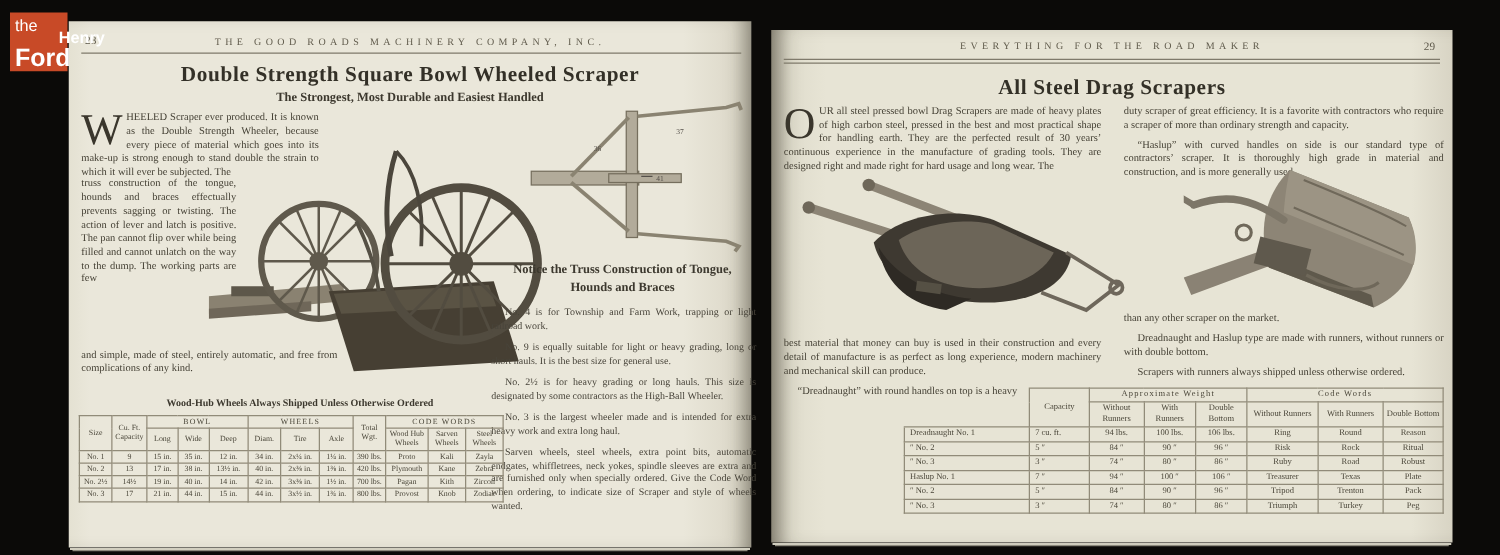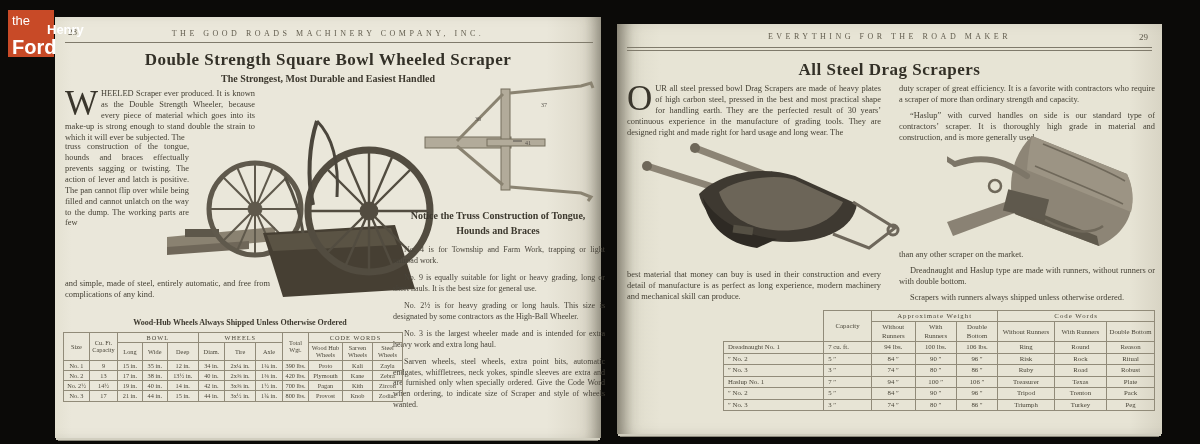--- a/index.html
+++ b/index.html
@@ -302,20 +302,21 @@
     <path d="M8,40 C36,30 56,36 80,52" stroke="#7d7668" stroke-width="6" fill="none" stroke-linecap="round"></path>
     <path d="M8,40 L-2,34" stroke="#7d7668" stroke-width="5" fill="none" stroke-linecap="round"></path>
     <polygon points="0,98 70,74 76,86 6,112" fill="#8a8274"></polygon>
     <rect x="58" y="70" width="42" height="22" fill="#5f594d" transform="rotate(14 79 81)"></rect>
     <circle cx="48" cy="62" r="6" stroke="#6f685a" stroke-width="2.5" fill="none"></circle>
     <path d="M98,96 C124,110 146,110 156,102" stroke="#6f685a" stroke-width="2.5" fill="none"></path>
   </svg>
 
   <div class="abs bodytext" style="left:10px; top:246px; width:254px;">
     <p>best material that money can buy is used in their construction and every detail of manufacture is as perfect as long experience, modern machinery and mechanical skill can produce.</p>
+    <p class="indent">“Dreadnaught” with round handles on top is a heavy</p>
   </div>
 
   <div class="abs bodytext" style="left:282px; top:226px; width:256px;">
     <p>than any other scraper on the market.</p>
     <p class="indent">Dreadnaught and Haslup type are made with runners, without runners or with double bottom.</p>
     <p class="indent">Scrapers with runners always shipped unless otherwise ordered.</p>
   </div>
 
   <table class="abs spec-table t-right" style="left:106px; top:286px; width:432px;">
     <thead>

